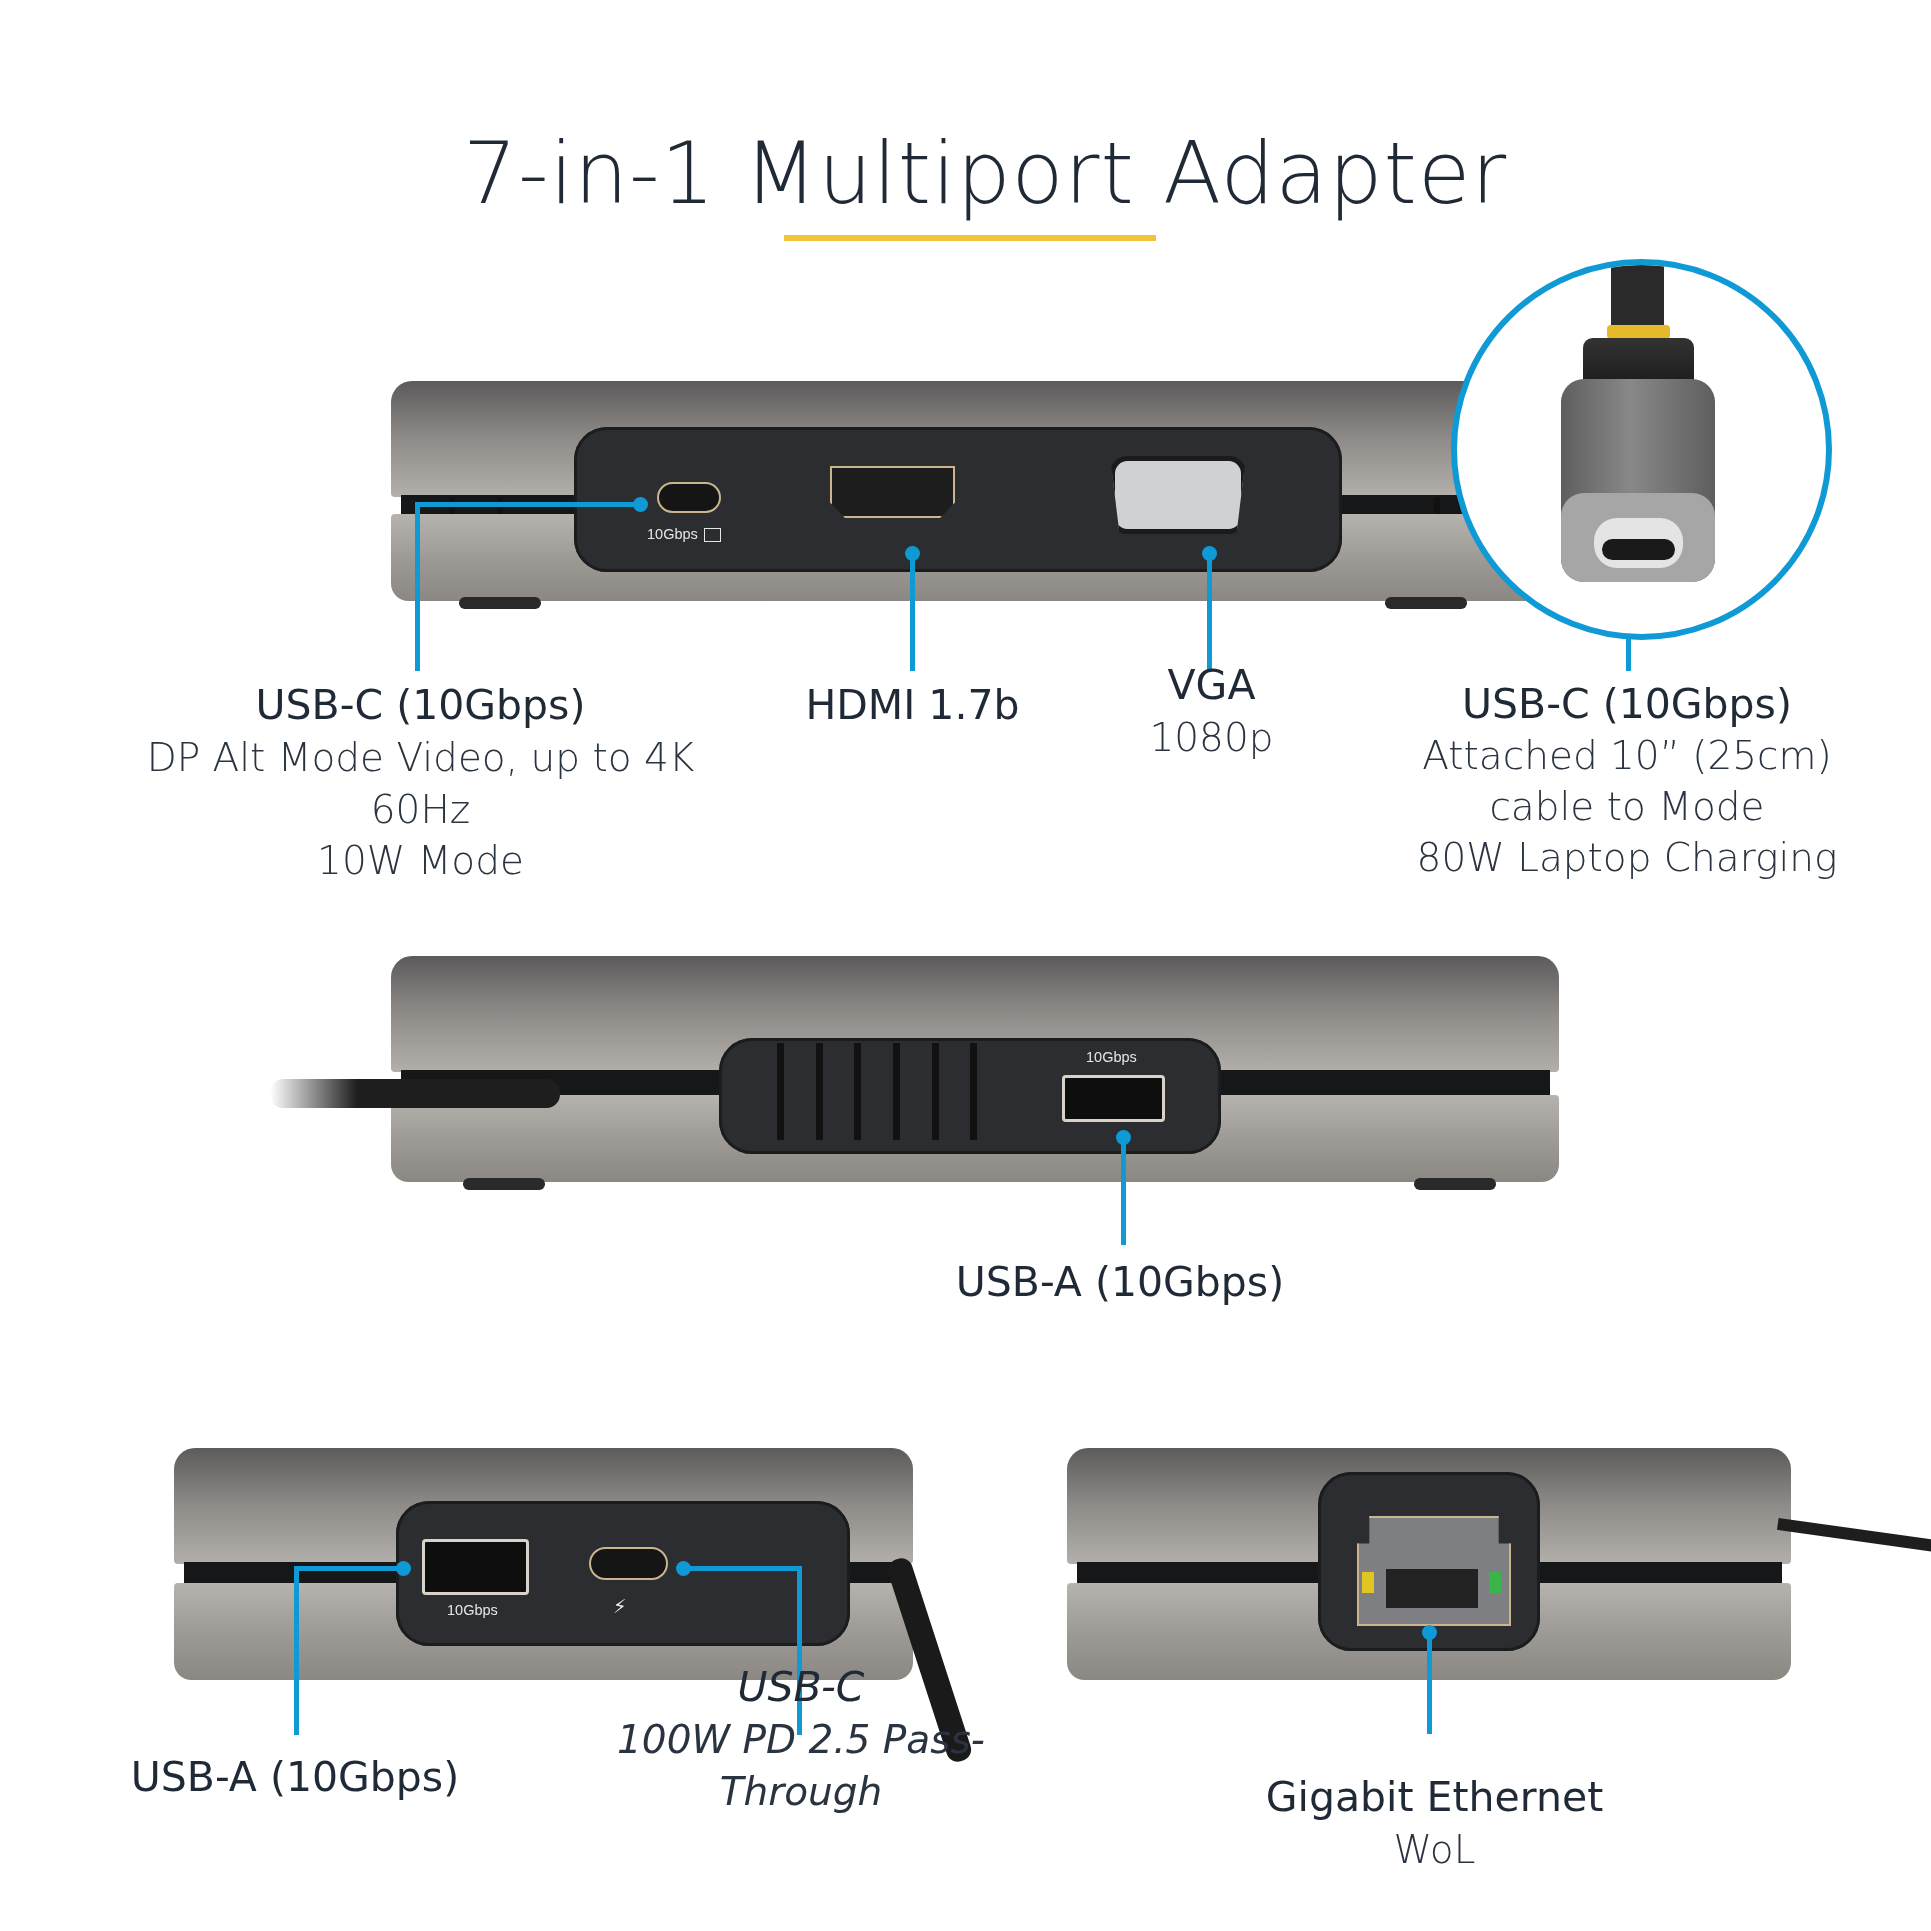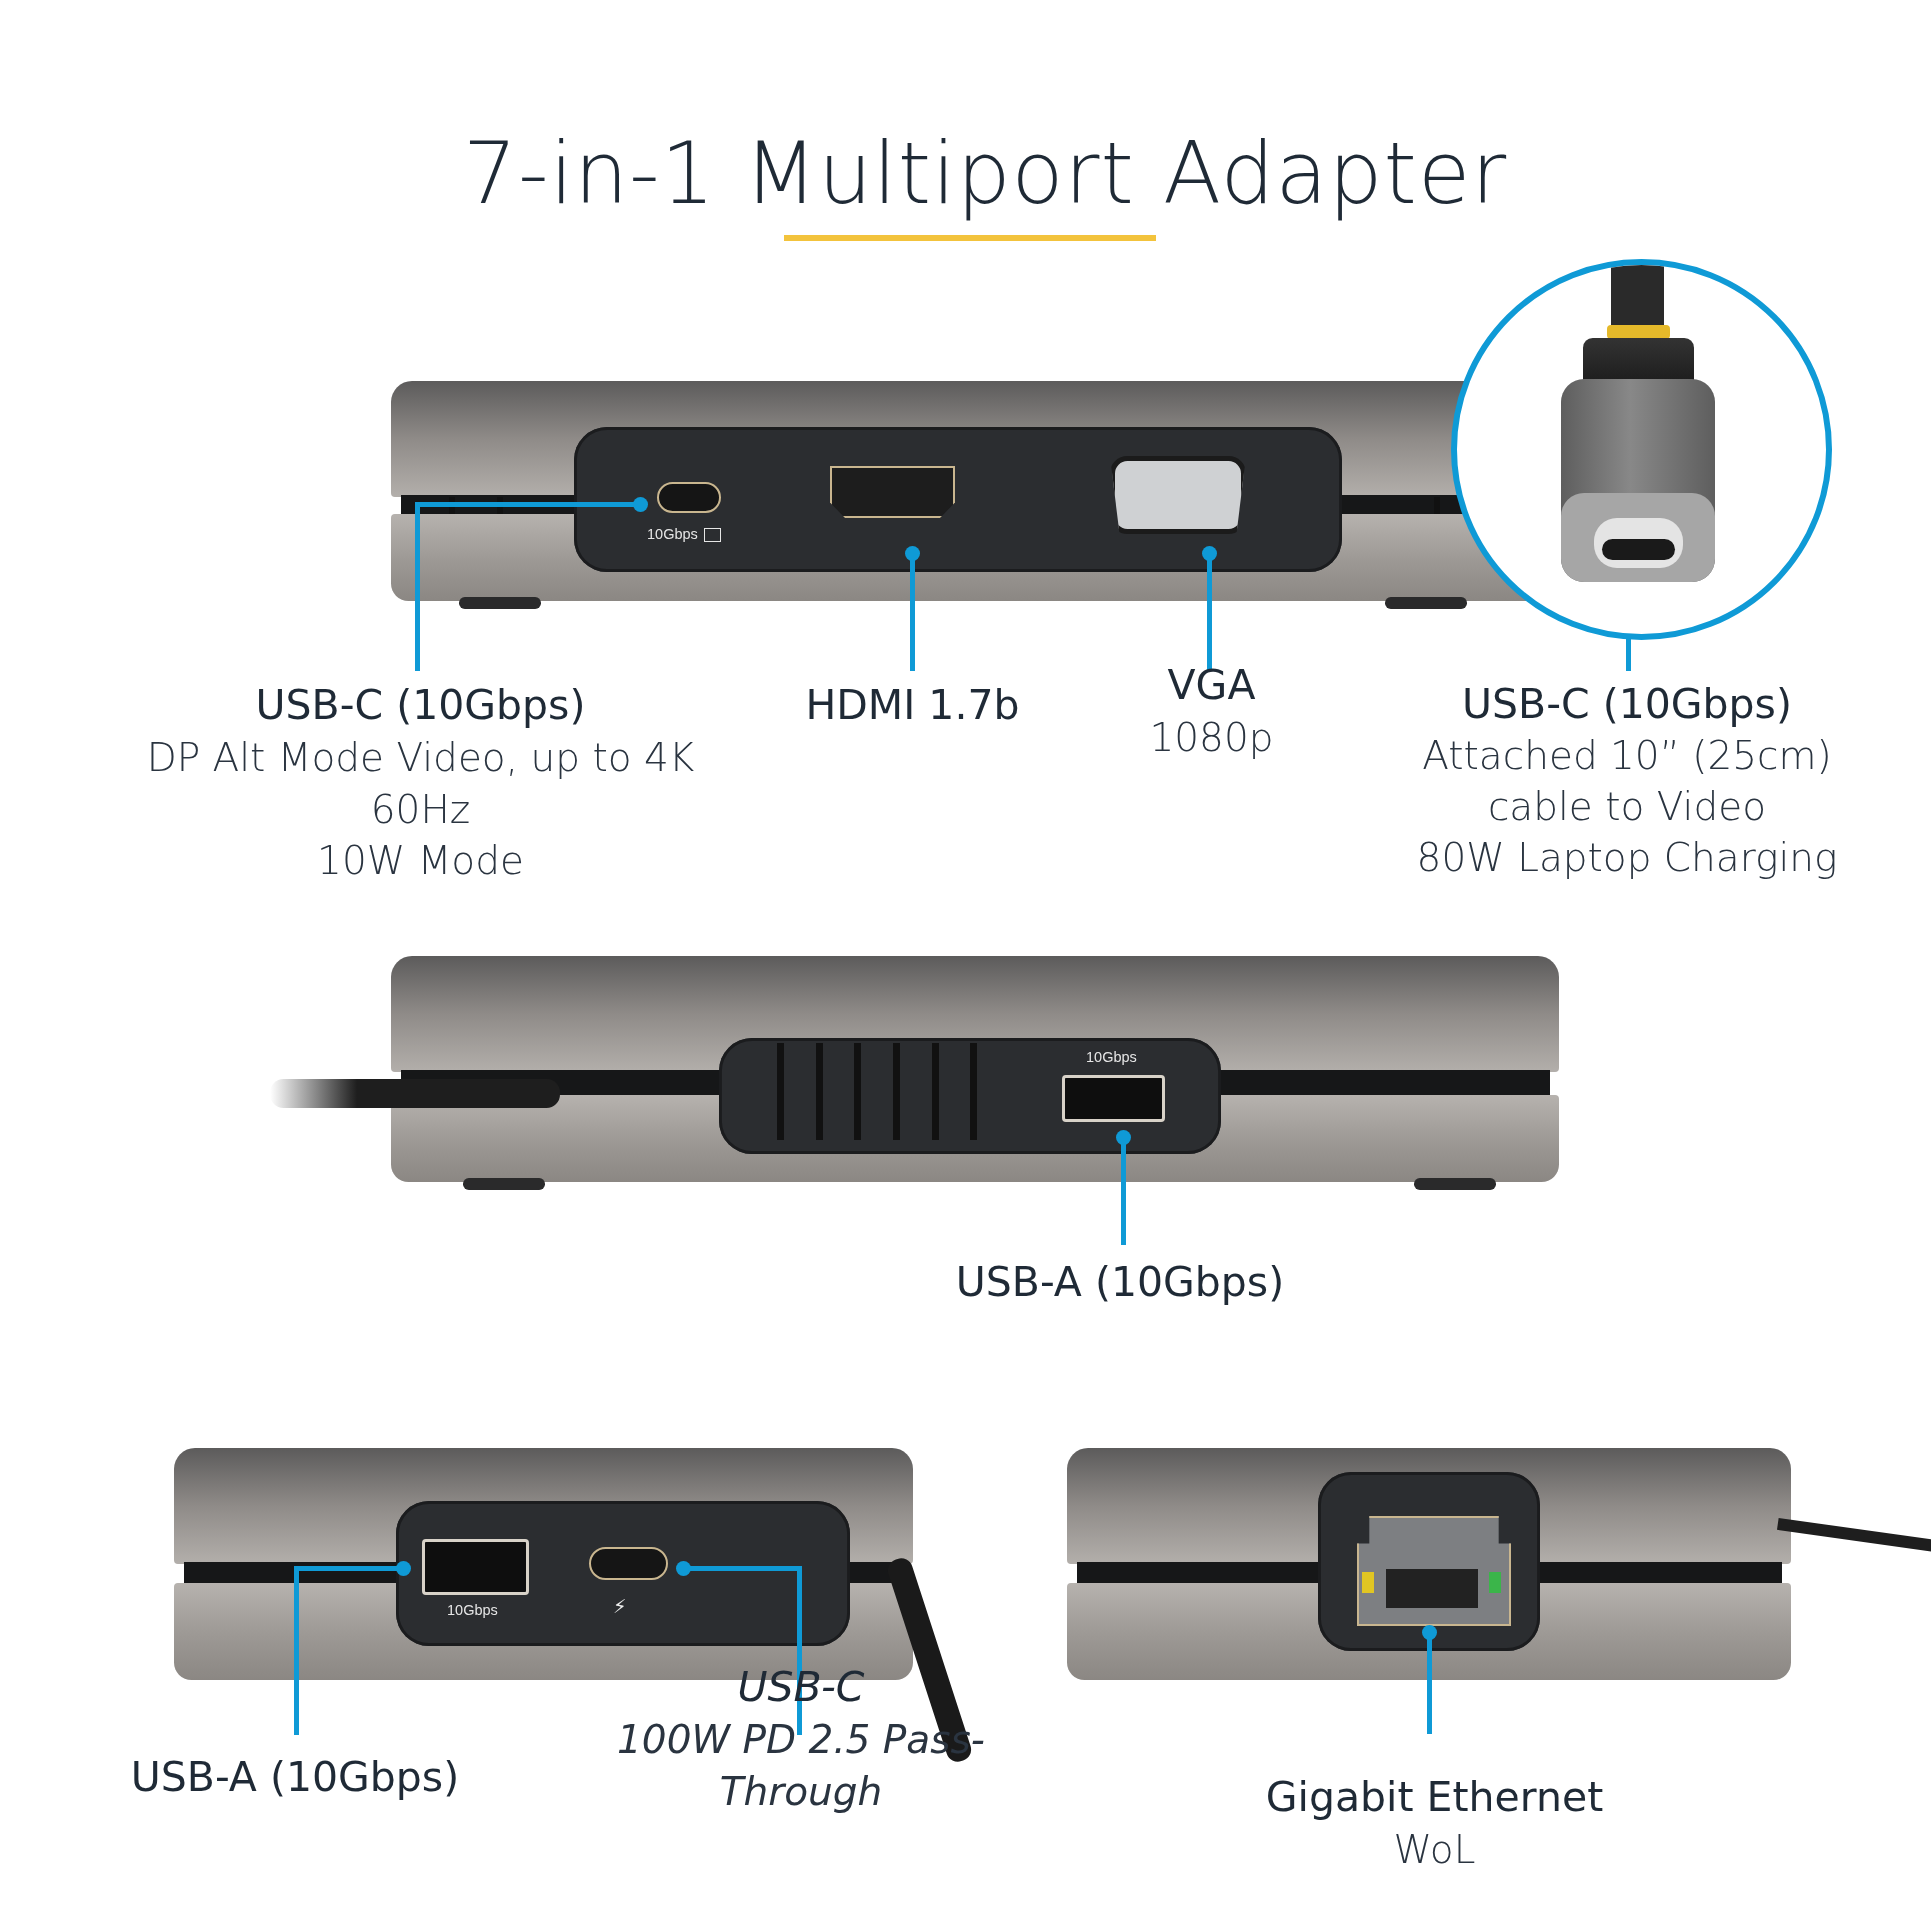--- a/index.html
+++ b/index.html
@@ -86,21 +86,21 @@
 <div class="abs label" style="left:763px;top:678px;width:299px;">
   <div class="h">HDMI 1.7b</div>
 </div>
 <div class="abs label" style="left:1110px;top:658px;width:203px;">
   <div class="h">VGA</div>
   <div class="s">1080p</div>
 </div>
 <div class="abs label" style="left:1400px;top:678px;width:454px;line-height:1.3;">
   <div class="h">USB-C (10Gbps)</div>
   <div class="s">Attached 10” (25cm)</div>
-  <div class="s">cable to Video</div>
+  <div class="s">cable to Mode</div>
   <div class="s">80W Laptop Charging</div>
 </div>
 
 <div class="abs" style="left:391px;top:956px;width:1168px;height:241px;">
   <div class="abs shell shell-top" style="left:0;top:0;width:1168px;height:116px;border-radius:21px 21px 3.9px 3.9px;"></div>
   <div class="abs seam" style="left:9.7px;top:114px;width:1149px;height:27px;"></div>
   <div class="abs shell" style="left:0;top:139px;width:1168px;height:87px;border-radius:3.9px 3.9px 17.4px 17.4px;"></div>
   <div class="abs foot" style="left:72px;top:222px;width:82px;height:11.6px;"></div>
   <div class="abs foot" style="left:1023px;top:222px;width:82px;height:11.6px;"></div>
   <div class="abs panel" style="left:328px;top:82px;width:502px;height:116px;"></div>

